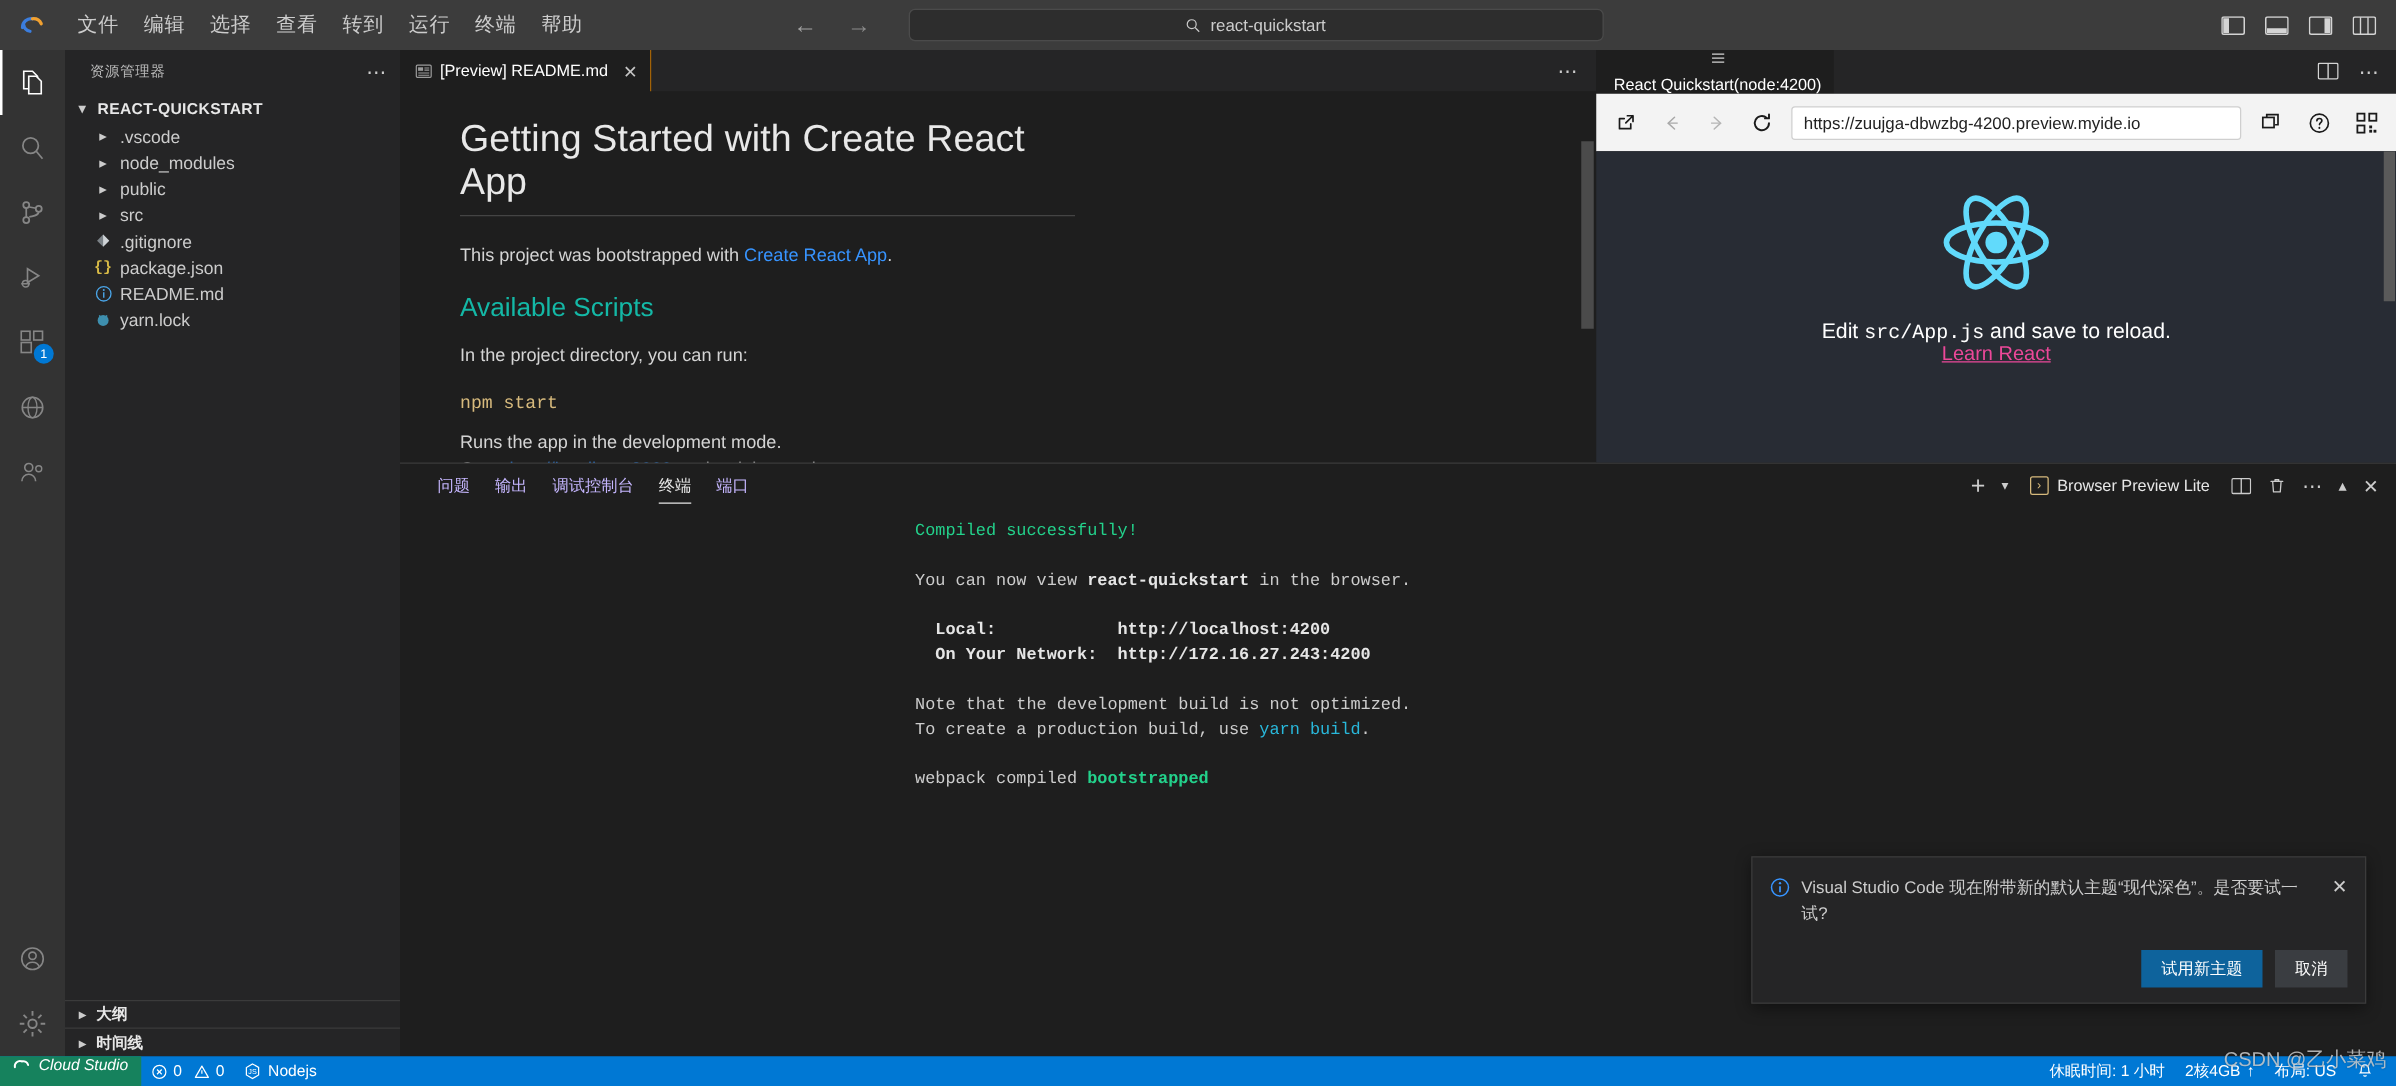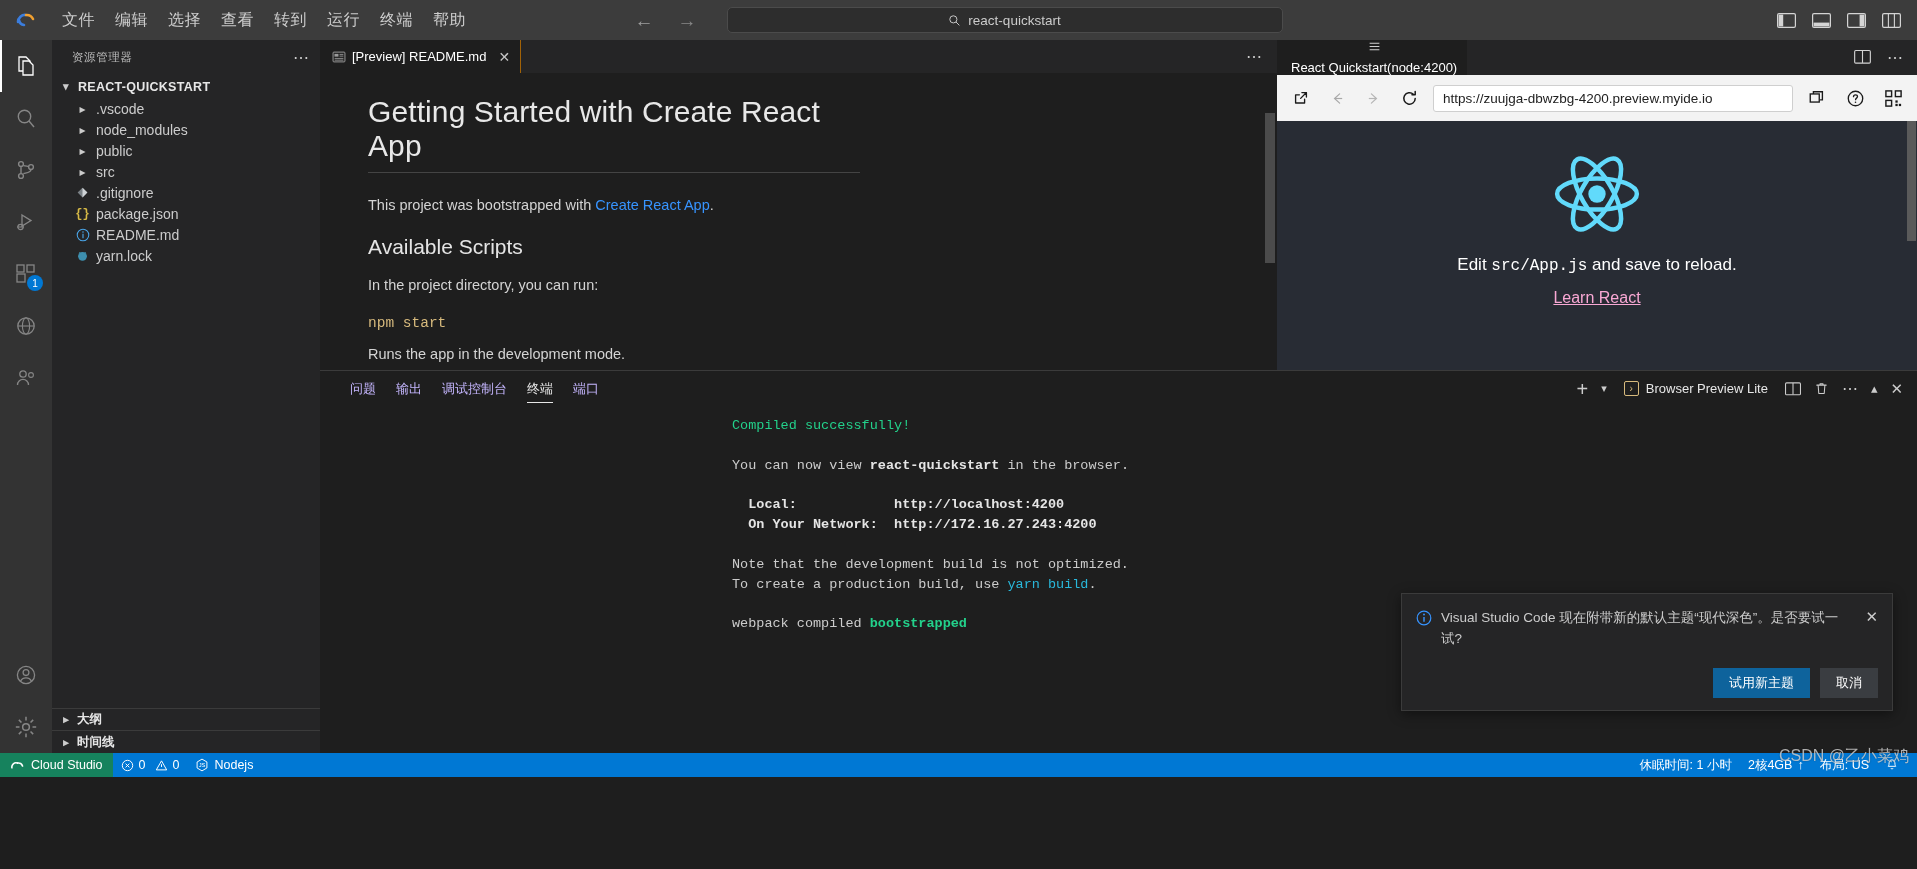--- a/index.html
+++ b/index.html
@@ -3,21 +3,21 @@
 <meta charset="utf-8">
 <style>
   * { box-sizing: border-box; margin: 0; padding: 0; }
   html, body {
     width: 1917px; height: 869px;
     background: #1e1e1e;
     font-family: "Liberation Sans", sans-serif;
     overflow: hidden;
     color: #cccccc;
   }
-  .app { position: relative; width: 1917px; height: 777px; display: flex; flex-direction: column; }
+  .app { position: relative; width: 1917px; height: 869px; display: flex; flex-direction: column; }
 
   
   .titlebar {
     height: 40px; background: #3c3c3c; display: flex; align-items: center;
     flex: 0 0 40px; position: relative;
   }
   .tb-logo { width: 52px; display:flex; align-items:center; justify-content:center; }
   .menu { display: flex; align-items: center; gap: 0px; }
   .menu-item {
     font-size: 16px; color: #cccccc; padding: 4px 10px; cursor: default;
@@ -107,21 +107,21 @@
   .md-preview {
     flex:1 1 auto; overflow:hidden; padding: 22px 0 0 0; position:relative;
     font-family:"Liberation Sans", sans-serif;
   }
   .md-inner { padding-left: 48px; padding-right: 40px; max-width: 580px; }
   .md-h1 {
     font-size:30px; font-weight:400; color:#e8e8e8; padding-bottom:9px;
     border-bottom:1px solid #444; margin-bottom:22px; letter-spacing:.1px;
   }
   .md-p { font-size:14.5px; color:#d4d4d4; line-height:1.5; margin-bottom:18px; }
-  .md-h2 { font-size:21px; font-weight:400; color:#e5e5e5; margin-bottom:16px; }
+  .md-h2 { font-size:21px; font-weight:400; color:#14b8a6; margin-bottom:16px; }
   .md-code {
     font-family:"Liberation Mono", monospace; font-size:14.5px; color:#d7ba7d;
     display:block; margin-bottom:12px;
   }
   .md-link { color:#3794ff; text-decoration:none; }
   .md-line { font-size:14.5px; color:#d4d4d4; line-height:1.52; }
   .editor-scroll {
     position:absolute; right:2px; top:40px; width:10px; height:150px;
     background:#4b4b4b; border-radius:0;
   }
@@ -147,21 +147,21 @@
   .bp-right { display:flex; align-items:center; gap:14px; }
   .bp-viewport {
     flex:1 1 auto; background:#282c34; display:flex; flex-direction:column;
     align-items:center; justify-content:flex-start; padding-top:26px; overflow:hidden;
     position:relative;
   }
   .react-text {
     color:#ffffff; font-size:17px; margin-top:14px; font-family:"Liberation Sans", sans-serif;
   }
   .react-text code { font-family:"Liberation Mono", monospace; font-size:16px; }
-  .react-link { color:#f9a8d4; font-size:16px; margin-top:14px; text-decoration:underline; }
+  .react-link { color:#ec4899; font-size:16px; text-decoration:underline; }
   .bp-scroll { position:absolute; right:1px; top:0; width:9px; height:120px; background:#5a5a5a; }
 
   
   .panel { flex:1 1 auto; background:#1e1e1e; display:flex; flex-direction:column; min-height:0;
            border-top:1px solid #3b3b3b; }
   .panel-header { height: 35px; display:flex; align-items:stretch; padding-left:20px; }
   .panel-tab {
     display:flex; align-items:center; font-size:13px; color:#c4b5fd; padding:0 10px;
     position:relative; cursor:default;
   }
@@ -205,22 +205,22 @@
   }
   .btn-primary { background:#0e639c; }
   .btn-secondary { background:#3a3d41; }
 
   
   .statusbar {
     height: 24px; flex:0 0 24px; background:#0078d4; display:flex; align-items:center;
     color:#ffffff; font-size:12.5px; position:relative;
   }
   .sb-remote {
-    background:#16825d; height:24px; display:flex; align-items:center; gap:6px;
-    padding:0 10px; cursor:default;
+    background:#16825d; height:24px; display:flex; gap:6px;
+    padding:0 10px; cursor:default;font-style:italic;
   }
   .sb-left-items { display:flex; align-items:center; }
   .sb-item { display:flex; align-items:center; gap:5px; padding:0 8px; height:24px; cursor:default; }
   .sb-right { margin-left:auto; display:flex; align-items:center; padding-right:10px; }
   .watermark {
     position:absolute; right: 8px; bottom: 10px; color:#c9c9c9; font-size:16px;
     opacity:.85; font-family:"Liberation Sans", sans-serif; pointer-events:none;
     text-shadow: 0 0 2px rgba(0,0,0,.35);
   }
   svg { display:block; }

